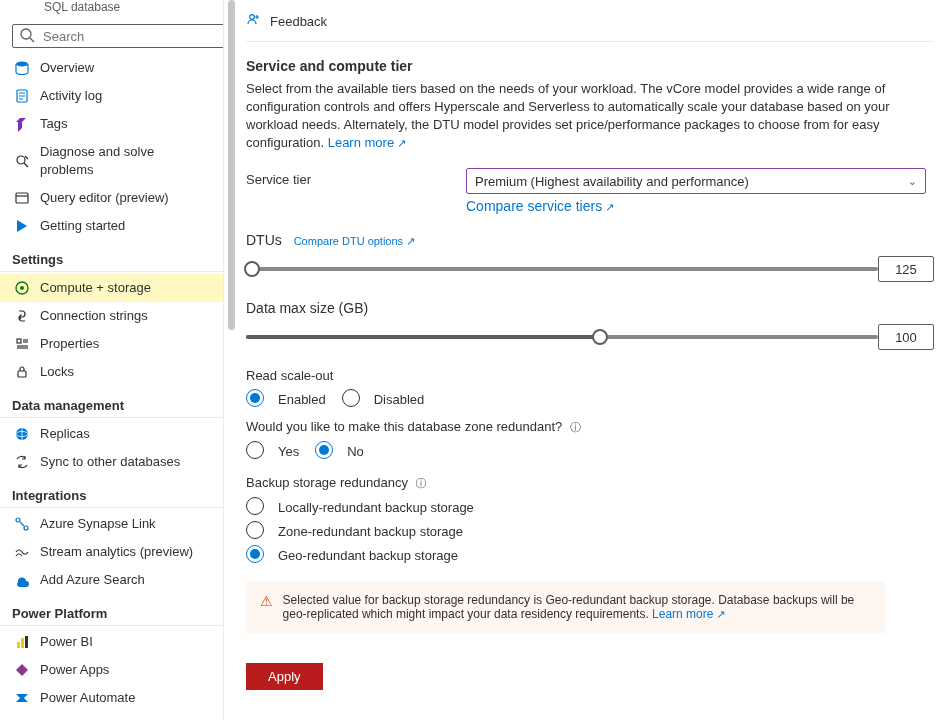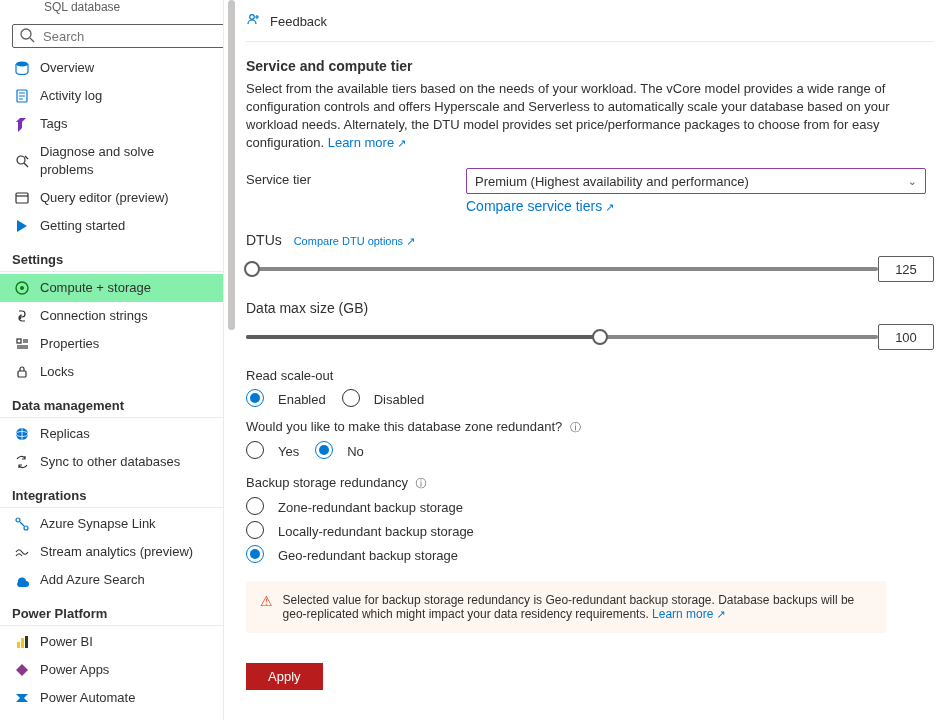--- a/index.html
+++ b/index.html
@@ -50,21 +50,21 @@
   }
   .collapse-chevrons { color: #605e5c; font-size: 12px; cursor: pointer; letter-spacing: -4px;}
   .nav-item {
     display: flex;
     align-items: center;
     gap: 10px;
     padding: 5px 12px 5px 14px;
     cursor: pointer;
     line-height: 18px;
   }
-  .nav-item.selected { background: #86efac; }
+  .nav-item.selected { background: #fef9c3; }
   .nav-item .nav-ico {
     width: 16px; height: 16px; display: inline-flex; align-items: center; justify-content: center;
     font-size: 14px;
   }
   .section-hdr {
     font-weight: 600;
     font-size: 13px;
     color: #323130;
     padding: 12px 12px 4px;
     border-bottom: 1px solid #edebe9;
@@ -423,25 +423,25 @@
       </label>
     </div>
 
     <div style="margin-top:16px;font-size:13px">
       <span>Backup storage redundancy</span>
       <span class="info-ico">ⓘ</span>
     </div>
     <div class="opts-col" id="backup-opts">
         <label class="radio">
           <span class="r-circle "></span>
-          <span>Zone-redundant backup storage</span>
+          <span>Locally-redundant backup storage</span>
         </label>
         <label class="radio">
           <span class="r-circle "></span>
-          <span>Locally-redundant backup storage</span>
+          <span>Zone-redundant backup storage</span>
         </label>
         <label class="radio">
           <span class="r-circle checked">
             <span class="r-dot"></span>
           </span>
           <span>Geo-redundant backup storage</span>
         </label>
       </div>
 
     <div class="warning">

